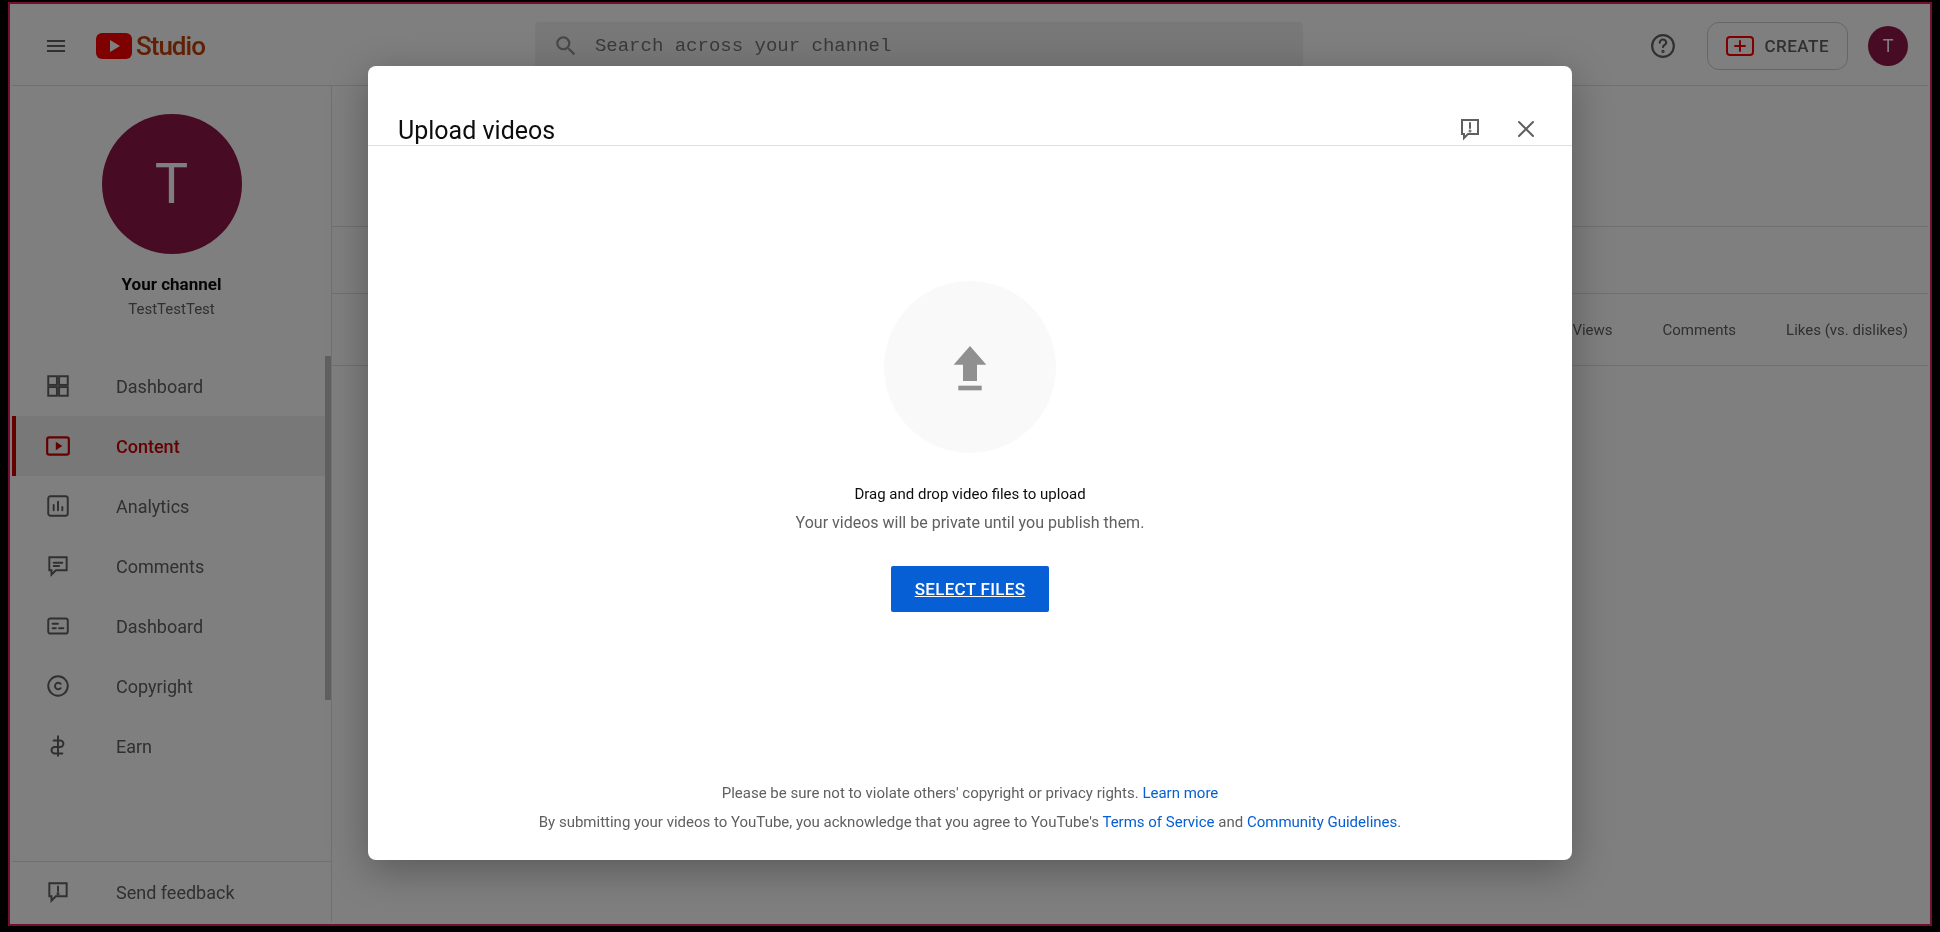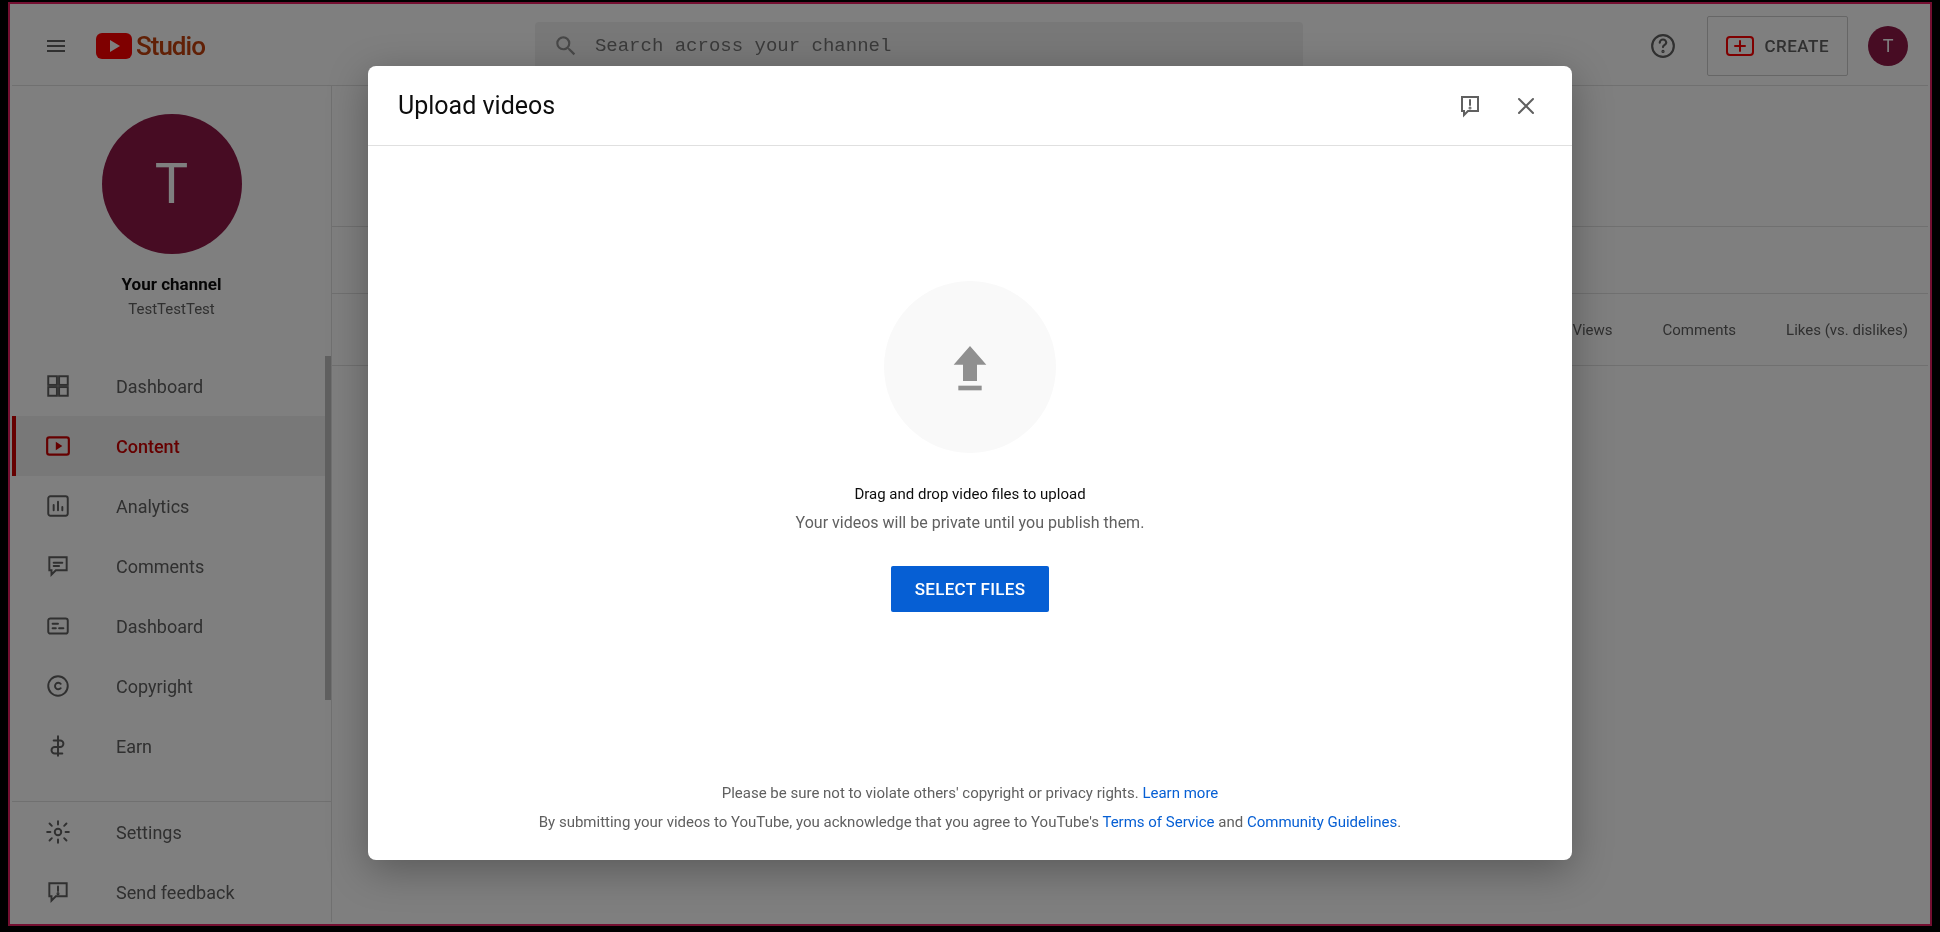--- a/index.html
+++ b/index.html
@@ -15,21 +15,21 @@
 .logo-play::after { content: ''; border-left: 10px solid #fff; border-top: 6px solid transparent; border-bottom: 6px solid transparent; margin-left: 2px; }
 .logo-text { font-size: 26px; font-weight: 500; margin-left: 4px; color: #c2410c; letter-spacing: -1px; }
 
 .search { flex: 0 0 768px; margin-left: 330px; height: 48px; background: #f1f1f1; border-radius: 4px; display: flex; align-items: center; padding: 0 18px; }
 .search svg { width: 26px; height: 26px; fill: #909090; }
 .search-text { margin-left: 16px; color: #757575; font-size: 19px; font-family: Liberation Mono, monospace; }
 
 .header-right { margin-left: auto; display: flex; align-items: center; gap: 20px; }
 .help-icon { width: 48px; height: 48px; display: flex; align-items: center; justify-content: center; cursor: pointer; }
 .help-icon svg { width: 26px; height: 26px; fill: none; stroke: #606060; stroke-width: 2; }
-.create-btn { height: 60px; border: 1px solid #ccc; border-radius: 2px; display: flex; align-items: center; padding: 0 18px; cursor: pointer; gap: 10px; }
+.create-btn { height: 48px; border: 1px solid #ccc; border-radius: 12px; display: flex; align-items: center; padding: 0 18px; cursor: pointer; gap: 10px; }
 .create-btn svg { width: 28px; height: 20px; }
 .create-btn span { font-size: 17px; font-weight: 500; color: #606060; letter-spacing: 0.5px; }
 .avatar { width: 40px; height: 40px; border-radius: 50%; background: #8e1847; color: #fff; display: flex; align-items: center; justify-content: center; font-size: 18px; }
 
 .body { display: flex; height: calc(100% - 80px); }
 .sidebar { width: 320px; border-right: 1px solid #e0e0e0; display: flex; flex-direction: column; }
 .channel-section { padding: 28px 0 24px; text-align: center; }
 .channel-avatar { width: 140px; height: 140px; border-radius: 50%; background: #8e1847; color: #fff; display: flex; align-items: center; justify-content: center; font-size: 56px; margin: 0 auto; }
 .channel-label { margin-top: 20px; font-size: 17px; font-weight: 700; color: #0d0d0d; }
 .channel-name { margin-top: 6px; font-size: 15px; color: #606060; }
@@ -45,32 +45,32 @@
 .nav-item.active span { font-weight: 500; }
 
 .sidebar-footer { margin-top: auto; border-top: 1px solid #e0e0e0; }
 
 .main { flex: 1; background: #fff; position: relative; }
 .main-sub { position: absolute; top: 140px; left:0; right:0; height: 68px; border-top: 1px solid #e0e0e0; border-bottom: 1px solid #e0e0e0; }
 .main-cols { position: absolute; top: 208px; right: 0; height: 72px; border-bottom: 1px solid #e0e0e0; width: 100%; display:flex; justify-content:flex-end; align-items:center; padding-right: 20px; gap: 50px; font-size:15px; color:#606060; }
 
 .overlay { position: absolute; inset: 0; background: rgba(0,0,0,0.5); display: flex; align-items: flex-start; justify-content: center; padding-top: 66px; }
 .modal { width: 1204px; height: 794px; background: #fff; border-radius: 8px; display: flex; flex-direction: column; box-shadow: 0 10px 40px rgba(0,0,0,0.3); }
-.modal-header { height: 80px; border-bottom: 1px solid #e0e0e0; display: flex; align-items: center; padding: 0 30px; }
+.modal-header { height: 80px; border-bottom: 1px solid #e0e0e0; display: flex; align-items: flex-end; padding: 0 30px; }
 .modal-title { font-size: 25px; color: #0d0d0d; }
 .modal-header-right { margin-left: auto; display: flex; gap: 24px; }
 .modal-icon-btn { width: 32px; height: 32px; display: flex; align-items: center; justify-content: center; cursor: pointer; }
 .modal-icon-btn svg { width: 24px; height: 24px; fill: none; stroke: #606060; stroke-width: 2; }
 
 .modal-body { flex: 1; display: flex; flex-direction: column; align-items: center; justify-content: center; padding-bottom: 20px; }
 .upload-circle { width: 172px; height: 172px; border-radius: 50%; background: #f9f9f9; display: flex; align-items: center; justify-content: center; }
 .upload-circle svg { width: 56px; height: 56px; fill: #909090; }
 .drop-text { margin-top: 32px; font-size: 15px; color: #0d0d0d; }
 .private-text { margin-top: 10px; font-size: 16px; color: #606060; }
-.select-btn { margin-top: 34px; background: #065fd4; color: #fff; border: none; height: 46px; padding: 0 24px; font-size: 17px; font-weight: 500; border-radius: 2px; cursor: pointer; letter-spacing: 0.3px; }
+.select-btn { margin-top: 34px; background: #065fd4; color: #fff; border: none; height: 46px; padding: 0 24px; font-size: 17px; font-weight: 500; border-radius: 2px; cursor: pointer; letter-spacing: 0.3px; text-decoration: underline; }
 
 .modal-footer { padding: 12px 40px 24px; text-align: center; font-size: 15px; color: #606060; line-height: 1.9; }
 .modal-footer a { color: #065fd4; text-decoration: none; }
 
 </style>
 </head>
 <body>
 
 <div class="frame">
     <div class="inner">
@@ -178,29 +178,20 @@
       <div class="nav-item">
         <div class="icon stroke">
                 <svg viewBox="0 0 24 24">
                   <path d="M12 3v18M8 7h6a3 3 0 010 6H9a3 3 0 000 6h7" stroke-linecap="round"></path>
                 </svg>
               </div>
         <span>Earn</span>
       </div>
     </div>
     <div class="sidebar-footer">
-      <div class="nav-item">
-        <div class="icon stroke">
-                <svg viewBox="0 0 24 24">
-                  <circle cx="12" cy="12" r="3"></circle>
-                  <path d="M12 2v3m0 14v3M4.2 4.2l2.1 2.1m11.4 11.4l2.1 2.1M2 12h3m14 0h3M4.2 19.8l2.1-2.1m11.4-11.4l2.1-2.1" stroke-linecap="round"></path>
-                </svg>
-              </div>
-        <span>Settings</span>
-      </div>
       <div class="nav-item">
         <div class="icon stroke">
                 <svg viewBox="0 0 24 24">
                   <path d="M4 4h16v12H10l-4 4v-4H4z"></path>
                   <path d="M12 7v4" stroke-linecap="round"></path>
                   <circle cx="12" cy="13.5" r="0.5" fill="currentColor"></circle>
                 </svg>
               </div>
         <span>Send feedback</span>
       </div>

